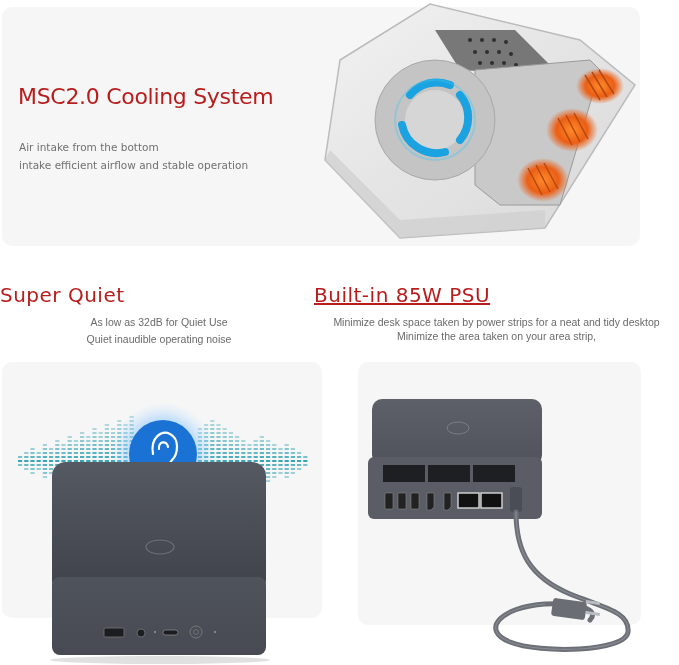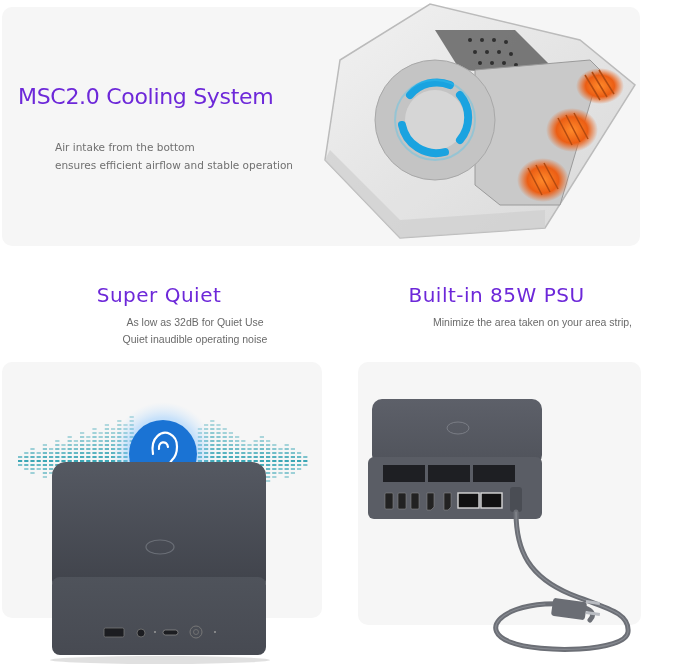--- a/index.html
+++ b/index.html
@@ -4,46 +4,46 @@
   <style>
     * { box-sizing: border-box; margin: 0; padding: 0; }
     html, body { width: 679px; height: 665px; background: #ffffff; overflow: hidden; }
     body { position: relative; font-family: "Liberation Sans", "DejaVu Sans", sans-serif; }
 
     .panel { position: absolute; background: #f6f6f6; border-radius: 10px; }
     #panel-top { left: 2px; top: 7px; width: 638px; height: 239px; }
     #panel-bl { left: 2px; top: 362px; width: 320px; height: 256px; }
     #panel-br { left: 358px; top: 362px; width: 283px; height: 263px; }
 
-    .heading { position: absolute; color: #6d28d9; font-family: "DejaVu Sans", sans-serif; white-space: nowrap; }
+    .heading { position: absolute; color: #b91c1c; font-family: "DejaVu Sans", sans-serif; white-space: nowrap; }
     #h-cooling { left: 18px; top: 84px; font-size: 22px; letter-spacing: -0.3px; }
-    .sub { position: absolute; color: #6a6a6a; font-size: 11px; line-height: 18px; white-space: nowrap; margin-left: 36px; }
+    .sub { position: absolute; color: #6a6a6a; font-size: 11px; line-height: 18px; white-space: nowrap; }
     #sub-cooling { left: 19px; top: 138px; font-family: "DejaVu Sans", sans-serif; font-size: 10.5px; color: #707070; }
 
-    #h-quiet { left: 0; width: 318px; text-align: center; top: 283px; font-size: 20px; letter-spacing: 0.5px; }
+    #h-quiet { left: 0; width: 318px; top: 283px; font-size: 20px; letter-spacing: 0.5px; }
     #sub-quiet { left: 0; width: 318px; text-align: center; top: 314px; font-size: 10.5px; line-height: 17px; }
 
-    #h-psu { left: 314px; width: 365px; text-align: center; top: 283px; font-size: 20px; letter-spacing: 0.5px; }
+    #h-psu { left: 314px; width: 365px; text-align: left; top: 283px; font-size: 20px; letter-spacing: 0.5px; text-decoration: underline; }
     #sub-psu { left: 314px; width: 365px; text-align: center; top: 315px; font-size: 10.5px; line-height: 14px; }
 
     .sub span { display: block; }
 
     svg { position: absolute; display: block; }
   </style>
 </head>
 <body>
 
 <div class="panel" id="panel-top"></div>
 <div class="panel" id="panel-bl"></div>
 <div class="panel" id="panel-br"></div>
 
 <div class="heading" id="h-cooling">MSC2.0 Cooling System</div>
 <div class="sub" id="sub-cooling">
   <span>Air intake from the bottom</span>
-  <span>ensures efficient airflow and stable operation</span>
+  <span>intake efficient airflow and stable operation</span>
 </div>
 
 <svg style="left:300px;top:0px" width="340" height="250" viewBox="0 0 340 250">
   <defs>
     <radialGradient id="orangeGlow" cx="50%" cy="50%" r="50%">
       <stop offset="0%" stop-color="#ff8a2a"></stop>
       <stop offset="60%" stop-color="#ec5e14"></stop>
       <stop offset="100%" stop-color="#ec5e14" stop-opacity="0"></stop>
     </radialGradient>
     <linearGradient id="shellG" x1="0" y1="0" x2="1" y2="1">
@@ -597,20 +597,21 @@
   <rect x="163" y="268" width="15" height="5" rx="2.5" fill="#1c1d21" stroke="#888" stroke-width="0.8"></rect>
   <circle cx="196" cy="270" r="6" fill="none" stroke="#777" stroke-width="1"></circle>
   <circle cx="196" cy="270" r="2.5" fill="none" stroke="#777" stroke-width="0.8"></circle>
   <circle cx="215" cy="270" r="1" fill="#999"></circle>
   <circle cx="155" cy="270" r="1" fill="#999"></circle>
   <ellipse cx="160" cy="298" rx="110" ry="4" fill="#000" opacity="0.12"></ellipse>
 </svg>
 
 <div class="heading" id="h-psu">Built-in 85W PSU</div>
 <div class="sub" id="sub-psu">
+  <span>Minimize desk space taken by power strips for a neat and tidy desktop</span>
   <span>Minimize the area taken on your area strip,</span>
 </div>
 
 <svg style="left:330px;top:362px" width="349" height="303" viewBox="0 0 349 303">
   <defs>
     <linearGradient id="rTop" x1="0" y1="0" x2="0" y2="1">
       <stop offset="0%" stop-color="#5d6069"></stop>
       <stop offset="100%" stop-color="#50535b"></stop>
     </linearGradient>
   </defs>

